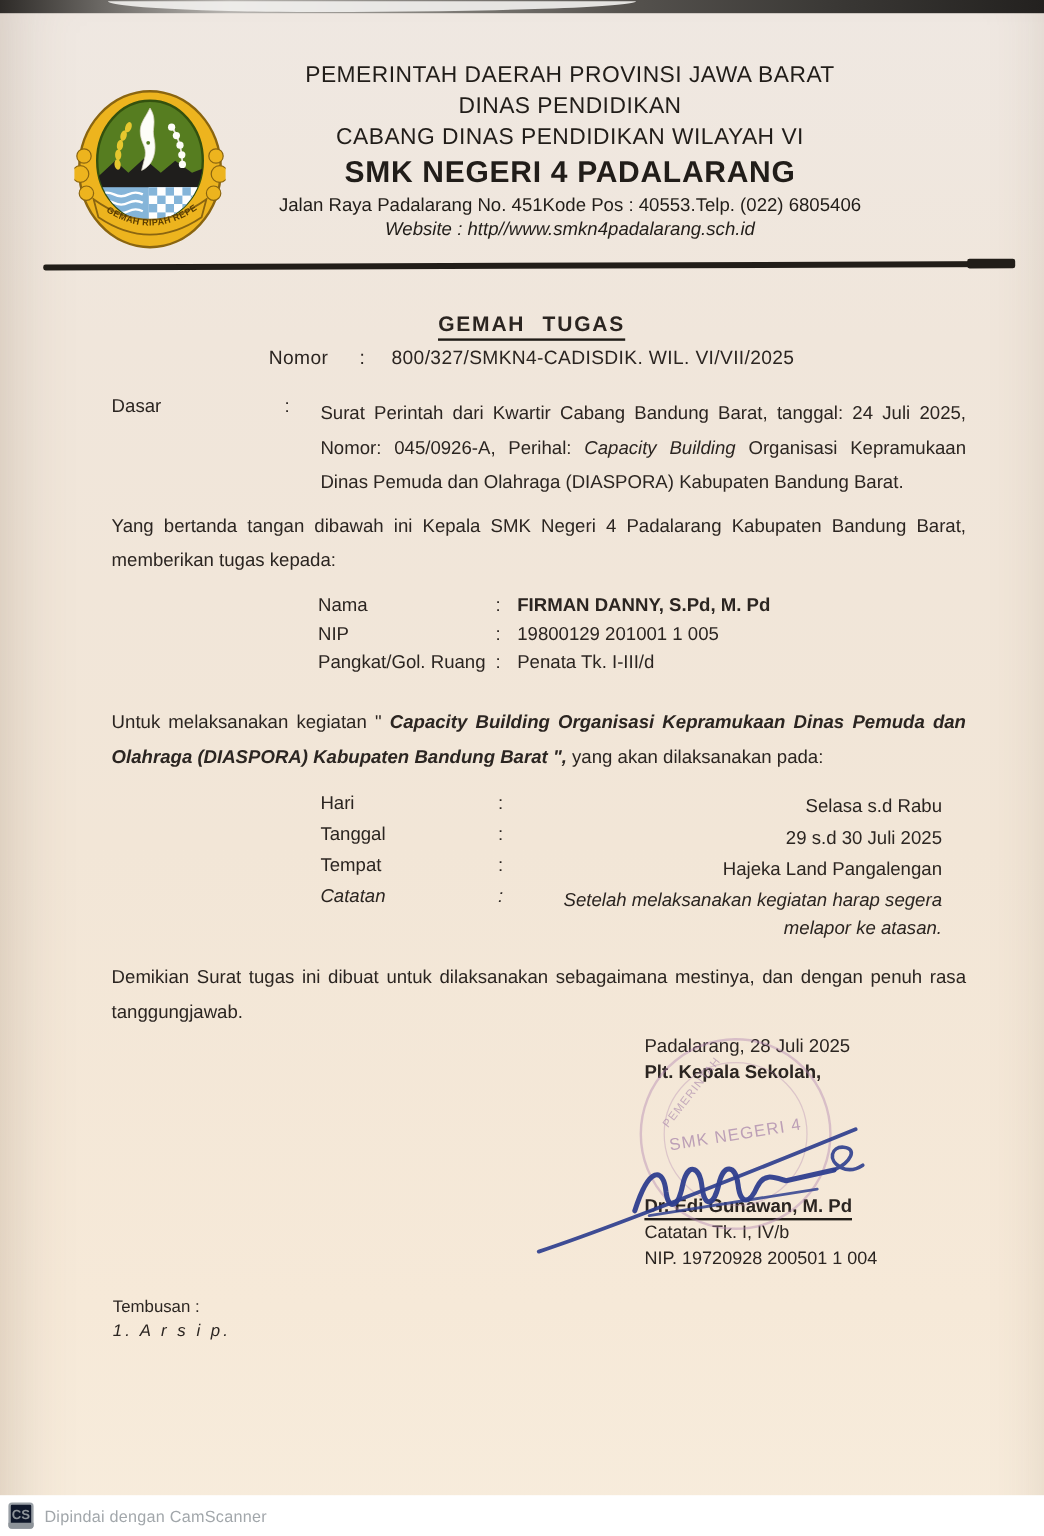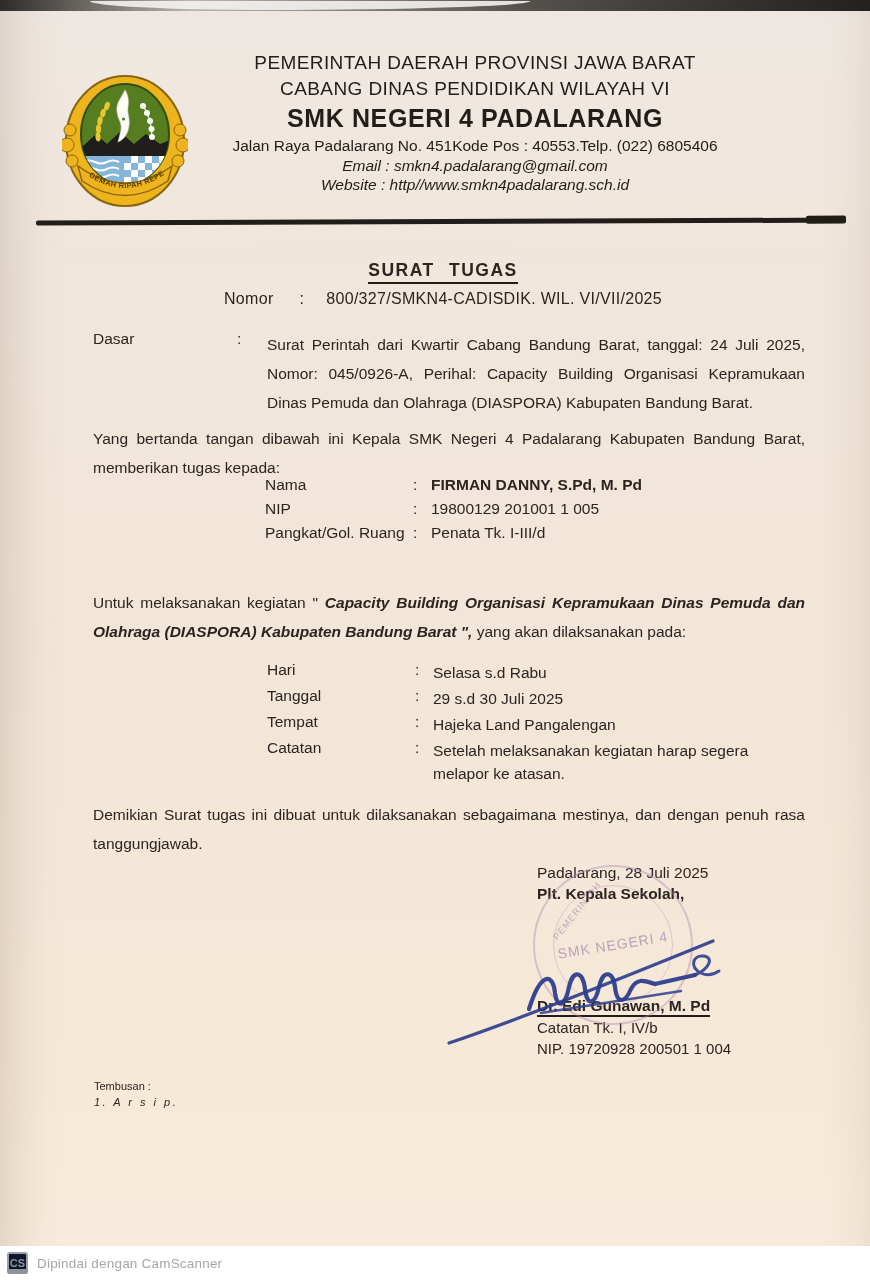--- a/index.html
+++ b/index.html
@@ -33,47 +33,47 @@
   .number-line { margin-top:6px; font-size:16px; letter-spacing:.3px; }
   .number-line .gap { display:inline-block; width:26px; }
   .number-line .gap2 { display:inline-block; width:22px; }
 
   
   .row-label-par { position:absolute; left:93px; width:712px; display:flex; font-size:15.5px; }
   .rlp-label { flex:0 0 144px; }
   .rlp-colon { flex:0 0 30px; }
   .rlp-text  { flex:1; text-align:justify; line-height:29px; }
   .par { position:absolute; left:93px; width:712px; font-size:15.5px; text-align:justify; line-height:29px; }
-  .it { }
+  .it { font-style:italic; }
   .bit { font-weight:bold; font-style:italic; }
 
   .detail { position:absolute; font-size:15.5px; }
   .d-row { display:flex; margin-bottom:6px; }
   .d-label { flex:0 0 148px; }
   .d-colon { flex:0 0 18px; }
   .d-value { flex:1; }
   .d-bold  { font-weight:bold; }
 
   .sched .d-row { margin-bottom:3px; }
-  .sched .d-value { max-width:352px; line-height:23px; }
+  .sched .d-value { max-width:352px; line-height:23px;text-align:right; }
 
   
   .sig-block { position:absolute; top:864px; left:537px; width:300px; font-size:15.5px; }
   .sig-role { font-weight:bold; margin-top:3px; }
   .sig-area { position:relative; height:92px; }
   .stamp { position:absolute; left:-4px; top:-38px; width:160px; height:160px; border:2.5px solid rgba(176,132,176,.42); border-radius:50%;
            display:flex; align-items:center; justify-content:center; }
   .stamp-inner { position:absolute; inset:18px; border:1.5px solid rgba(176,132,176,.35); border-radius:50%; }
   .stamp-center { font-size:14px; letter-spacing:1px; color:rgba(150,110,160,.6); transform:rotate(-9deg); white-space:nowrap; }
   .stamp-arc { position:absolute; left:6px; top:38px; font-size:9.5px; color:rgba(150,110,160,.5); transform:rotate(-52deg); letter-spacing:1px; }
   .sig-svg { position:absolute; left:-92px; top:26px; width:312px; height:118px; }
   .sig-name { font-weight:bold; border-bottom:2px solid #211d18; display:inline-block; padding-bottom:0px; margin-top:2px; }
   .sig-sub { font-size:15px; line-height:21px; }
 
-  .tembusan { position:absolute; top:1080px; left:94px; font-size:11px; }
+  .tembusan { position:absolute; top:1080px; left:94px; font-size:14px; }
   .tembusan .item { font-style:italic; letter-spacing:2.5px; margin-top:4px; }
 
   
   .footer { position:absolute; bottom:0; left:0; width:100%; height:34px; background:#ffffff; display:flex; align-items:center; padding-left:7px; }
   .cs-badge { width:21px; height:22px; border:2px solid #9aa0a6; border-radius:3px; position:relative;
               display:flex; align-items:center; justify-content:center; font-size:11px; font-weight:bold; color:#8d9399; background:#0f172a; }
   .cs-badge:after { content:""; position:absolute; left:-2px; right:-2px; bottom:-2px; height:5px; background:#8d9399; border-radius:0 0 3px 3px; }
   .footer-text { margin-left:9px; font-size:13.5px; color:#a2a7ab; letter-spacing:.2px; }
 </style>
 </head>
@@ -135,45 +135,45 @@
     </g>
     <path d="M16,94 Q63,128 110,94 L106,109 Q63,138 20,109 Z" fill="#edb41e" stroke="#8a6510" stroke-width="1.5"></path>
     <path id="mottoPath" d="M23,102 Q63,130 103,102" fill="none"></path>
     <text font-size="7.5" fill="#5a3c00" font-weight="bold" letter-spacing=".4">
       <textPath href="#mottoPath" startOffset="4">GEMAH RIPAH REPEH RAPIH</textPath>
     </text>
   </svg>
 
   <div class="letterhead">
     <div class="lh-line">PEMERINTAH DAERAH PROVINSI JAWA BARAT</div>
+    <div class="lh-line">DINAS PENDIDIKAN</div>
     <div class="lh-line">CABANG DINAS PENDIDIKAN WILAYAH VI</div>
     <div class="lh-school">SMK NEGERI 4 PADALARANG</div>
     <div class="lh-address">Jalan Raya Padalarang No. 451Kode Pos : 40553.Telp. (022) 6805406</div>
-    <div class="lh-italic">Email : smkn4.padalarang@gmail.com</div>
     <div class="lh-italic">Website : http//www.smkn4padalarang.sch.id</div>
   </div>
 
   <div class="rule"></div>
 
   <div class="title-wrap">
-    <span class="title">SURAT TUGAS</span>
+    <span class="title">GEMAH TUGAS</span>
     <div class="number-line">
       <span>Nomor</span><span class="gap"></span><span>:</span><span class="gap2"></span><span>800/327/SMKN4-CADISDIK. WIL. VI/VII/2025</span>
     </div>
   </div>
 
   <div class="row-label-par" style="top:330px;">
     <div class="rlp-label">Dasar</div>
     <div class="rlp-colon">:</div>
     <div class="rlp-text"><span>Surat Perintah dari Kwartir Cabang Bandung Barat, tanggal: 24 Juli 2025, Nomor: 045/0926-A, Perihal: </span><span class="it">Capacity Building</span><span> Organisasi Kepramukaan Dinas Pemuda dan Olahraga (DIASPORA) Kabupaten Bandung Barat.</span></div>
   </div>
 
   <div class="par" style="top:424px;">Yang bertanda tangan dibawah ini Kepala SMK Negeri 4 Padalarang Kabupaten Bandung  Barat, memberikan tugas kepada:</div>
 
-  <div class="detail" style="top:476px; left:265px; width:520px;">
+  <div class="detail" style="top:496px; left:265px; width:520px;">
     <div class="d-row">
       <div class="d-label">Nama</div>
       <div class="d-colon">:</div>
       <div class="d-value d-bold">FIRMAN DANNY, S.Pd, M. Pd</div>
     </div>
     <div class="d-row">
       <div class="d-label">NIP</div>
       <div class="d-colon">:</div>
       <div class="d-value">19800129 201001 1 005</div>
     </div>

